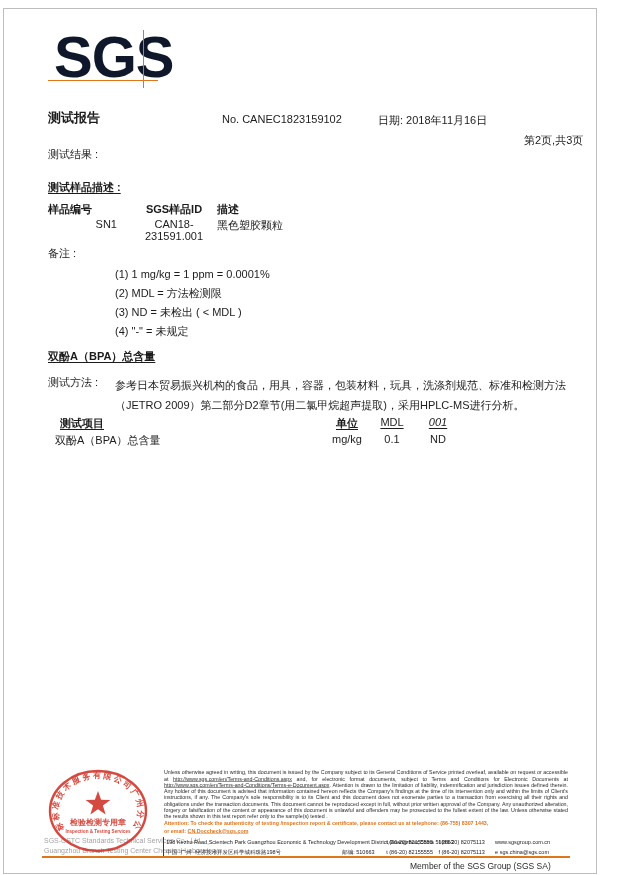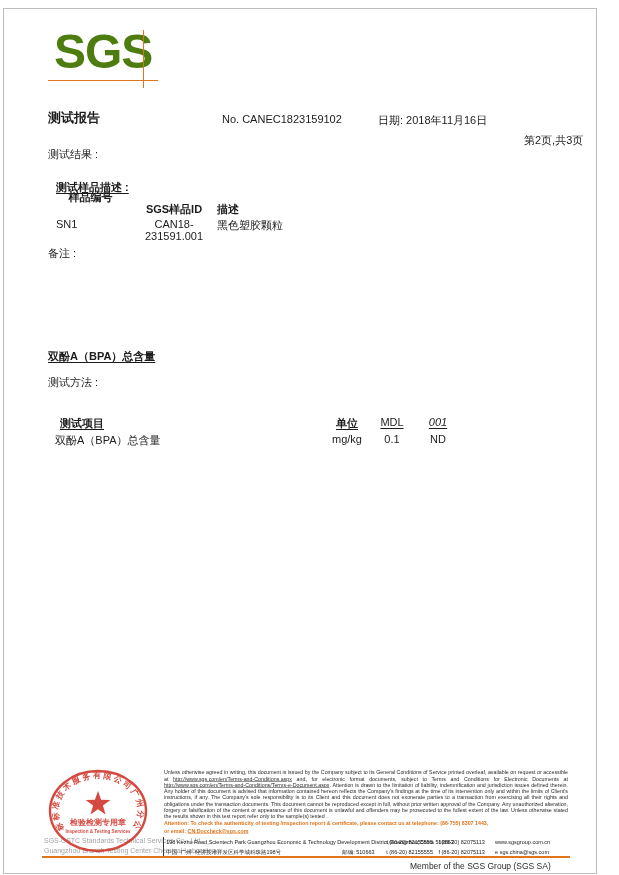--- a/index.html
+++ b/index.html
@@ -7,41 +7,41 @@
   .page {
     position:relative; width:619px; height:875px; background:#fff;
     font-family:"Liberation Sans", sans-serif; color:#1c1c1c; overflow:hidden;
   }
   .page-border {
     position:absolute; left:3px; top:8px; width:594px; height:866px;
     border:1px solid #bdbdbd;
   }
   
   .logo-text {
-    position:absolute; left:54px; top:28px; font-size:48px; font-weight:bold;
-    color:#4d7c0f; letter-spacing:-1px; line-height:1;
+    position:absolute; left:54px; top:28px; font-size:58px; font-weight:bold;
+    color:#0f172a; letter-spacing:-1px; line-height:1;
   }
   .logo-vline { position:absolute; left:143px; top:30px; width:1px; height:58px; background:#e0751c; }
   .logo-hline { position:absolute; left:48px; top:80px; width:110px; height:1px; background:#e0751c; }
   
   .report-title { position:absolute; left:48px; top:109px; font-size:13px; font-weight:bold; }
   .report-no   { position:absolute; left:222px; top:113px; font-size:11px; }
   .report-date { position:absolute; left:378px; top:113px; font-size:11px; }
   .page-info   { position:absolute; left:524px; top:113px; font-size:11px;margin-top:20px; }
   
   .t11 { font-size:11px; }
   .bold { font-weight:bold; }
   .und { text-decoration:underline; text-underline-offset:2px; }
   .ital { font-style:italic; }
   .results-label { position:absolute; left:48px; top:147px; }
-  .sample-desc   { position:absolute; left:56px; top:180px; }
-  .st-h1 { position:absolute; left:48px;  top:190px; width:85px; text-align:center; }
+  .sample-desc   { position:absolute; left:48px; top:180px; }
+  .st-h1 { position:absolute; left:48px;  top:202px; width:85px; }
   .st-h2 { position:absolute; left:130px; top:202px; width:88px; text-align:center; }
   .st-h3 { position:absolute; left:217px; top:202px; }
-  .st-c1 { position:absolute; left:56px;  top:218px; width:85px; text-align:left; }
+  .st-c1 { position:absolute; left:32px;  top:218px; width:85px; text-align:right; }
   .st-c2 { position:absolute; left:130px; top:218px; width:88px; text-align:center; }
   .st-c3 { position:absolute; left:217px; top:218px; }
   .notes-label { position:absolute; left:48px; top:246px; }
   .notes-list  { position:absolute; left:115px; top:265px; line-height:19px; }
   .bpa-heading { position:absolute; left:48px; top:349px; }
   .method-label{ position:absolute; left:48px; top:375px; }
   .method-text { position:absolute; left:115px; top:375px; width:460px; line-height:20px; }
   .rt-h-item  { position:absolute; left:60px;  top:416px; }
   .rt-h-unit  { position:absolute; left:327px; top:416px; width:40px; text-align:center; }
   .rt-h-mdl   { position:absolute; left:372px; top:416px; width:40px; text-align:center; }
@@ -97,23 +97,30 @@
   <div class="sample-desc t11 bold und">测试样品描述 :</div>
 
   <div class="st-h1 t11 bold">样品编号</div>
   <div class="st-h2 t11 bold">SGS样品ID</div>
   <div class="st-h3 t11 bold">描述</div>
   <div class="st-c1 t11">SN1</div>
   <div class="st-c2 t11">CAN18-231591.001</div>
   <div class="st-c3 t11">黑色塑胶颗粒</div>
 
   <div class="notes-label t11">备注 :</div>
+  <div class="notes-list t11">
+    <div>(1) 1 mg/kg = 1 ppm = 0.0001%</div>
+    <div>(2) MDL = 方法检测限</div>
+    <div>(3) ND = 未检出 ( &lt; MDL )</div>
+    <div>(4) "-" = 未规定</div>
+  </div>
 
   <div class="bpa-heading t11 bold und">双酚A（BPA）总含量</div>
   <div class="method-label t11">测试方法 :</div>
+  <div class="method-text t11">参考日本贸易振兴机构的食品，用具，容器，包装材料，玩具，洗涤剂规范、标准和检测方法（JETRO 2009）第二部分D2章节(用二氯甲烷超声提取)，采用HPLC-MS进行分析。</div>
 
   <div class="rt-h-item t11 bold und">测试项目</div>
   <div class="rt-h-unit t11 bold und">单位</div>
   <div class="rt-h-mdl t11 und">MDL</div>
   <div class="rt-h-smp t11 und ital">001</div>
   <div class="rt-c-item t11">双酚A（BPA）总含量</div>
   <div class="rt-c-unit t11">mg/kg</div>
   <div class="rt-c-mdl t11">0.1</div>
   <div class="rt-c-smp t11">ND</div>
 

